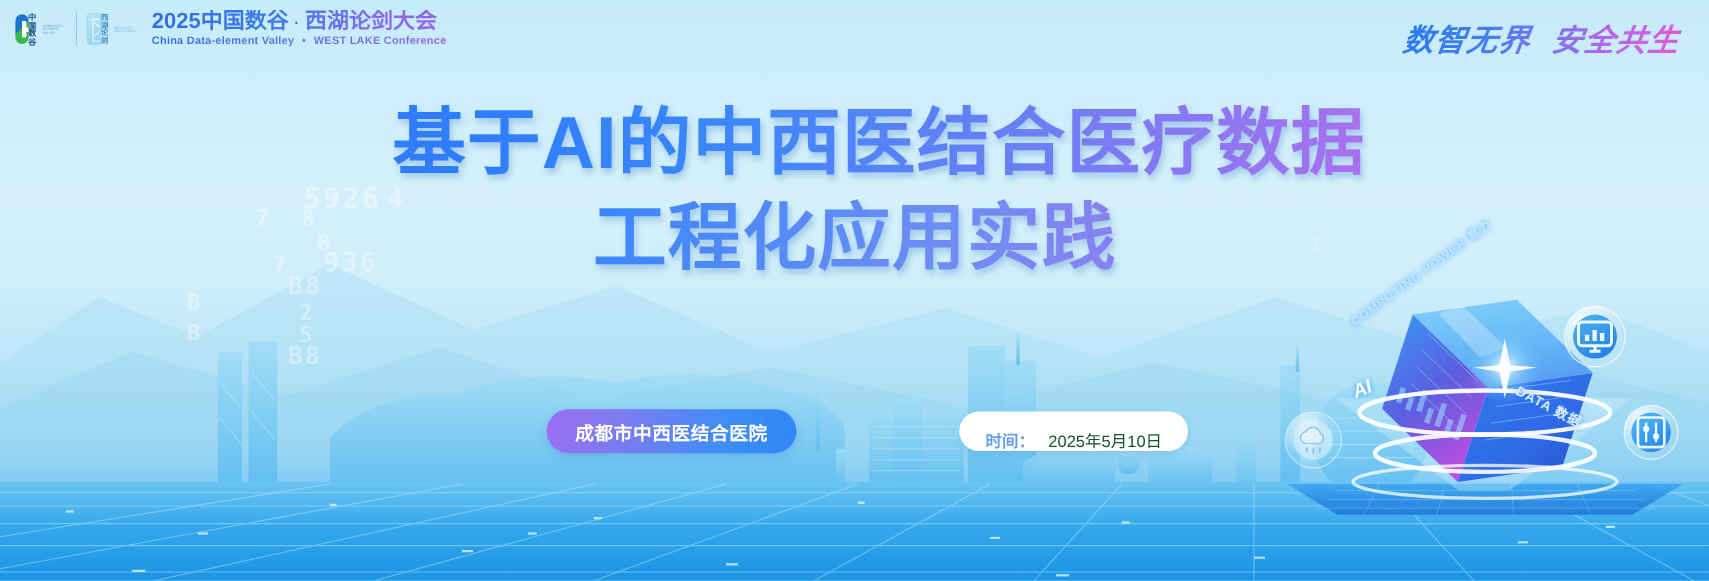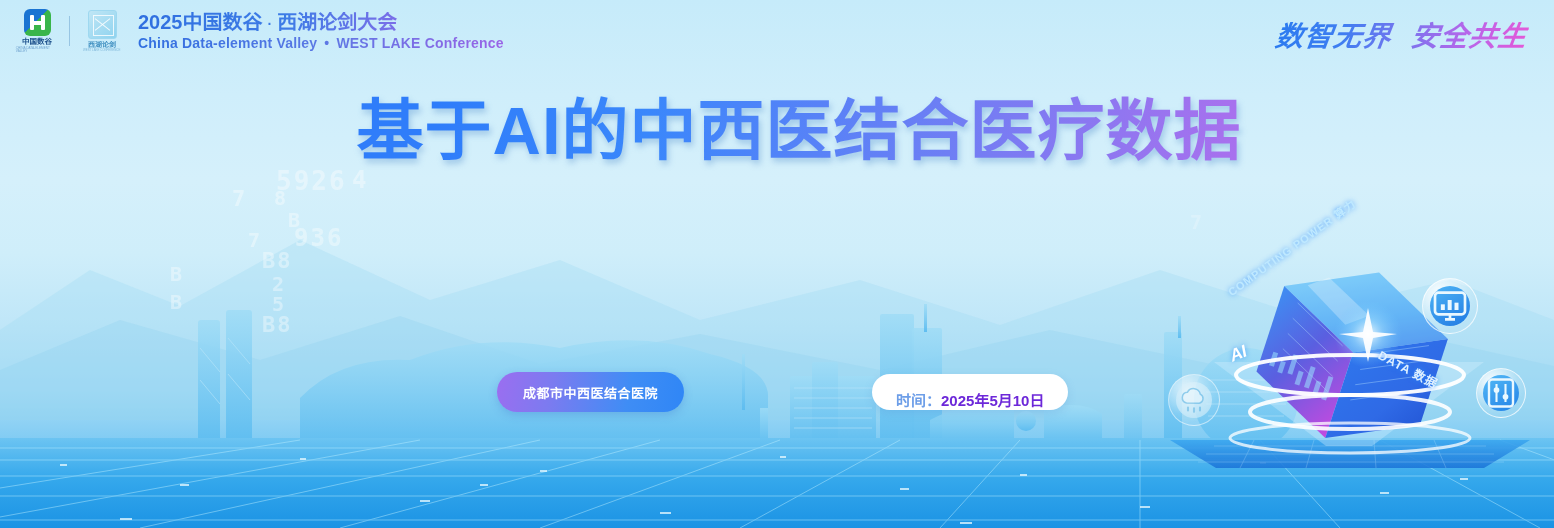--- a/index.html
+++ b/index.html
@@ -22,21 +22,21 @@
   .digits{position:absolute;left:0;top:0;width:100%;height:100%;pointer-events:none;}
   .digits span{
     position:absolute;color:#ffffff;opacity:.38;font-weight:600;
     font-family:"DejaVu Sans Mono","Liberation Mono",monospace;
     letter-spacing:2px;
   }
 
   
   .hdr{position:absolute;top:0;left:0;width:100%;height:64px;z-index:20;}
   .hdr-left{position:absolute;left:14px;top:9px;display:flex;align-items:center;gap:9px;}
-  .logo-block{display:flex;flex-direction:column;align-items:center;width:46px;}
+  .logo-block{display:flex;align-items:center;width:46px;}
   .logo-mark{width:27px;height:27px;border-radius:6px;overflow:hidden;position:relative;
     background:linear-gradient(135deg,#1a74d2 0%,#1a74d2 45%,#39b54a 46%,#39b54a 100%);}
   .logo-mark .bar{position:absolute;background:#fff;}
   .logo-mark .b1{left:6px;top:6px;width:4px;height:15px;border-radius:1px;}
   .logo-mark .b2{left:17px;top:6px;width:4px;height:15px;border-radius:1px;}
   .logo-mark .b3{left:6px;top:12px;width:15px;height:4px;border-radius:1px;}
   .logo-cn{font-size:7.5px;color:#1c4f8b;font-weight:700;margin-top:2px;line-height:1;}
   .logo-en{font-size:3.4px;color:#6fa2cf;margin-top:1.5px;line-height:1;transform:scale(.92);}
   .logo-sep{width:1px;height:30px;background:rgba(90,150,200,.45);}
   .logo-mark2{width:27px;height:27px;border-radius:3px;position:relative;
@@ -45,21 +45,21 @@
   .logo-mark2 .d1{left:4px;top:13px;width:19px;height:1px;transform:rotate(38deg);}
   .logo-mark2 .d2{left:4px;top:13px;width:19px;height:1px;transform:rotate(-38deg);}
   .logo-mark2 .fr{left:4px;top:4px;width:19px;height:19px;border:1px solid rgba(255,255,255,.8);background:transparent;}
   .logo-cn2{font-size:7px;color:#3f8fc0;font-weight:700;margin-top:2px;line-height:1;}
   .logo-en2{font-size:3.2px;color:#7fb6d8;margin-top:1px;line-height:1;transform:scale(.9);}
   .hdr-titles{margin-left:4px;}
   .hdr-t1{font-size:20px;font-weight:800;line-height:1.05;white-space:nowrap;
     background:linear-gradient(90deg,#2f6fe0 0%,#3d7ce6 40%,#7d6ee8 72%,#9a63e6 100%);
     -webkit-background-clip:text;background-clip:text;color:transparent;text-decoration:underline;}
   .hdr-t1 .dot{font-size:14px;padding:0 5px;}
-  .hdr-t2{font-size:14px;font-weight:700;line-height:1.05;margin-top:3px;white-space:nowrap;
+  .hdr-t2{font-size:10px;font-weight:700;line-height:1.05;margin-top:3px;white-space:nowrap;
     background:linear-gradient(90deg,#2f6fe0 0%,#5b78e4 50%,#9a63e6 100%);
     -webkit-background-clip:text;background-clip:text;color:transparent;letter-spacing:.2px;}
   .hdr-t2 .dot{padding:0 7px;}
   .slogan{position:absolute;right:26px;top:14px;font-size:28px;font-weight:800;
     font-style:italic;letter-spacing:1px;white-space:nowrap;
     background:linear-gradient(90deg,#2b7bf0 0%,#3f7ef1 26%,#7a74ee 52%,#b766ea 76%,#e359d8 100%);
     -webkit-background-clip:text;background-clip:text;color:transparent;
     transform:skewX(-8deg);}
   .slogan .sl-sep{font-size:18px;padding:0 4px;opacity:.75;}
 
@@ -73,31 +73,31 @@
   .tl1{background-image:linear-gradient(95deg,#2f7dfa 0%,#2f7dfa 26%,#3a87fb 40%,#6f7ef4 60%,#a671ee 78%,#d968f0 100%);margin-left:44px;}
   .tl2{background-image:linear-gradient(95deg,#2a79f8 0%,#3d8bfb 22%,#53a6fc 40%,#6f8bf4 58%,#9a73ef 76%,#cf6bf1 92%,#e268ef 100%);}
   .tl3{background-image:linear-gradient(95deg,#1f6ff6 0%,#2f85fa 30%,#6d8df3 55%,#a673ef 76%,#e06bf0 100%);}
 
   
   .badges{position:absolute;top:372px;left:0;width:100%;z-index:18;}
   .pill-org{
     position:absolute;left:497px;top:0;height:40px;padding:0 26px;border-radius:20px;
     display:flex;align-items:center;justify-content:center;
     background:linear-gradient(100deg,#9b6ef0 0%,#7b7bf0 30%,#3f8df5 70%,#2f86f6 100%);
-    color:#fff;font-size:13px;font-weight:700;letter-spacing:.5px;white-space:nowrap;
+    color:#fff;font-size:17px;font-weight:700;letter-spacing:.5px;white-space:nowrap;
     box-shadow:0 3px 9px rgba(60,110,200,.28);
   }
   .pill-date{
     position:absolute;left:872px;top:2px;height:36px;padding:0 24px;border-radius:18px;
     display:flex;align-items:flex-end;justify-content:center;
     background:#ffffff;color:#2a6fe0;font-size:15px;font-weight:700;white-space:nowrap;
     box-shadow:0 3px 8px rgba(80,140,210,.22);
   }
   .pill-date .dt-lbl{color:#6d9ee8;font-weight:600;}
-  .pill-date .dt-val{color:#6d28d9;font-weight:700;margin-left:0;}
+  .pill-date .dt-val{color:#14532d;font-weight:400;margin-left:12px;}
 
   
   .ground{position:absolute;left:0;bottom:0;width:100%;height:240px;pointer-events:none;}
   .ground svg{display:block;width:100%;height:100%;}
 
   
   .art{position:absolute;right:8px;bottom:28px;width:392px;height:250px;z-index:12;pointer-events:none;}
   .art svg{display:block;width:100%;height:100%;}
   .cube-label{
     position:absolute;color:#eaf6ff;font-weight:800;pointer-events:none;
@@ -356,20 +356,21 @@
       </div>
     </div>
 
     <div class="slogan">
       <span>数智无界</span><span class="sl-sep">≡</span><span>安全共生</span>
     </div>
   </div>
 
   <div class="title">
     <div class="tline tl1">基于AI的中西医结合医疗数据</div>
+    <div class="tline tl3">工程化应用实践</div>
   </div>
 
   <div class="badges">
     <div class="pill-org">成都市中西医结合医院</div>
     <div class="pill-date">
       <span class="dt-lbl">时间：</span>
         <span class="dt-val">2025年5月10日</span>
     </div>
   </div>
 

